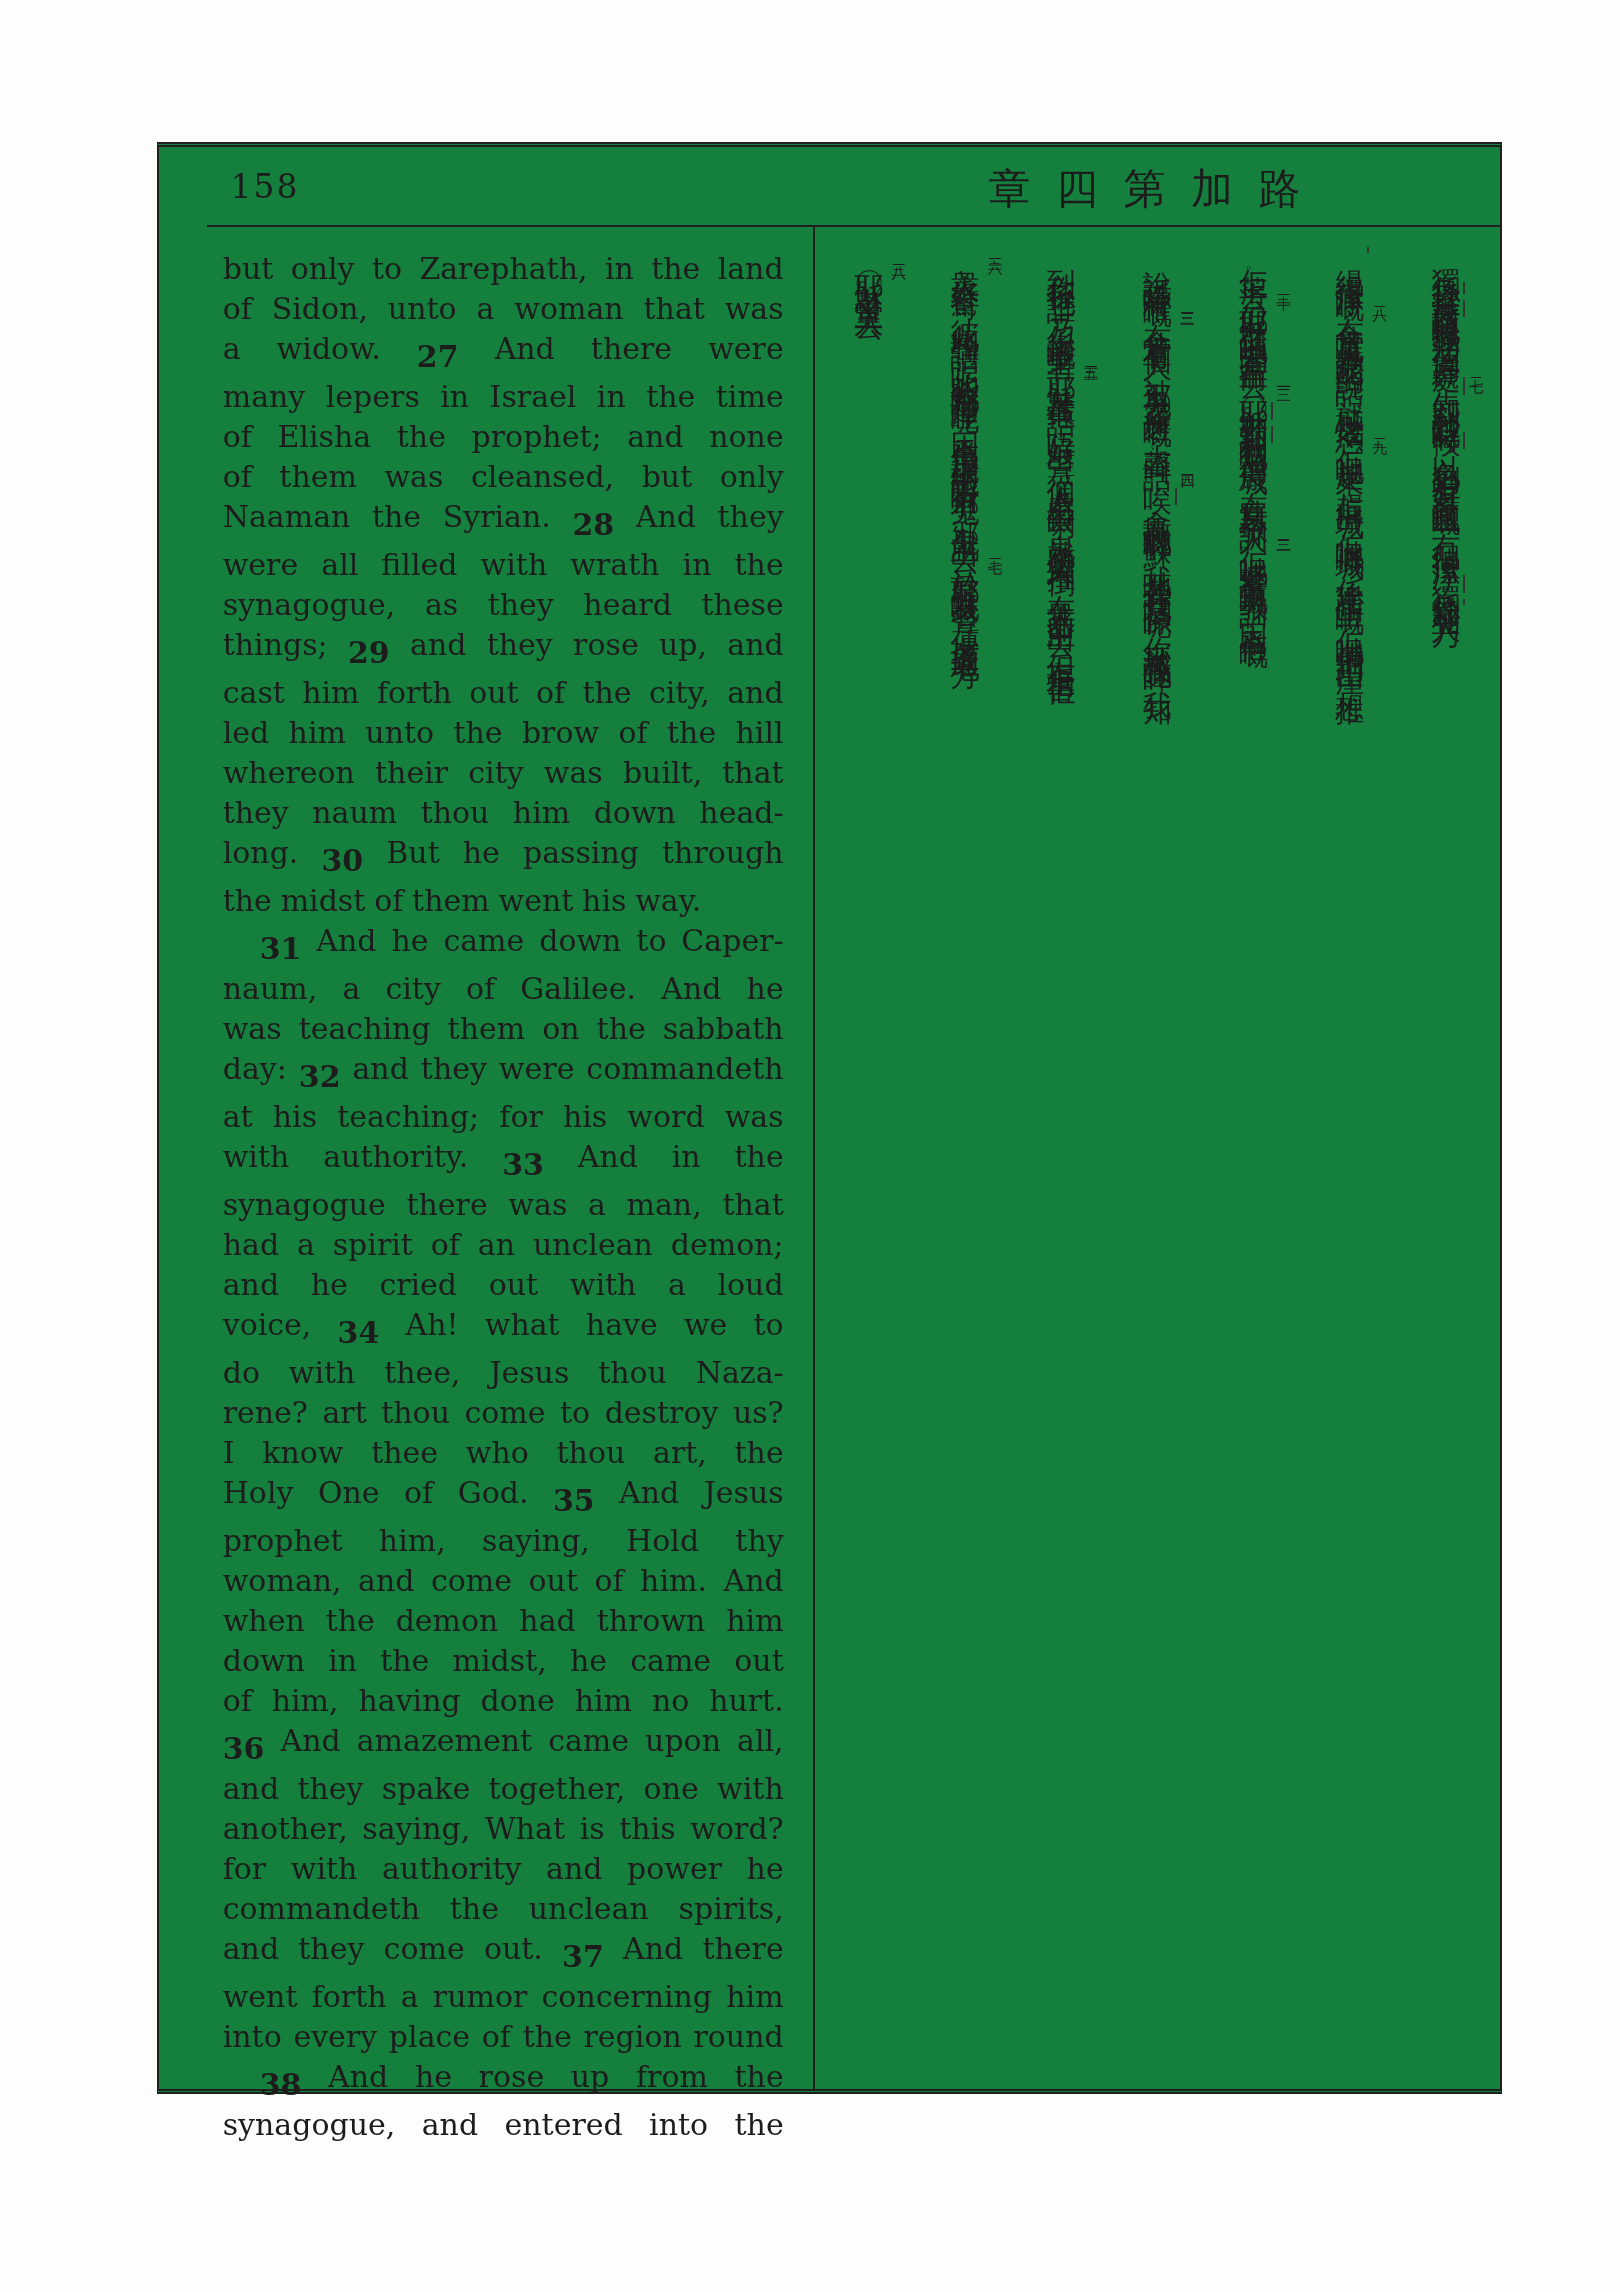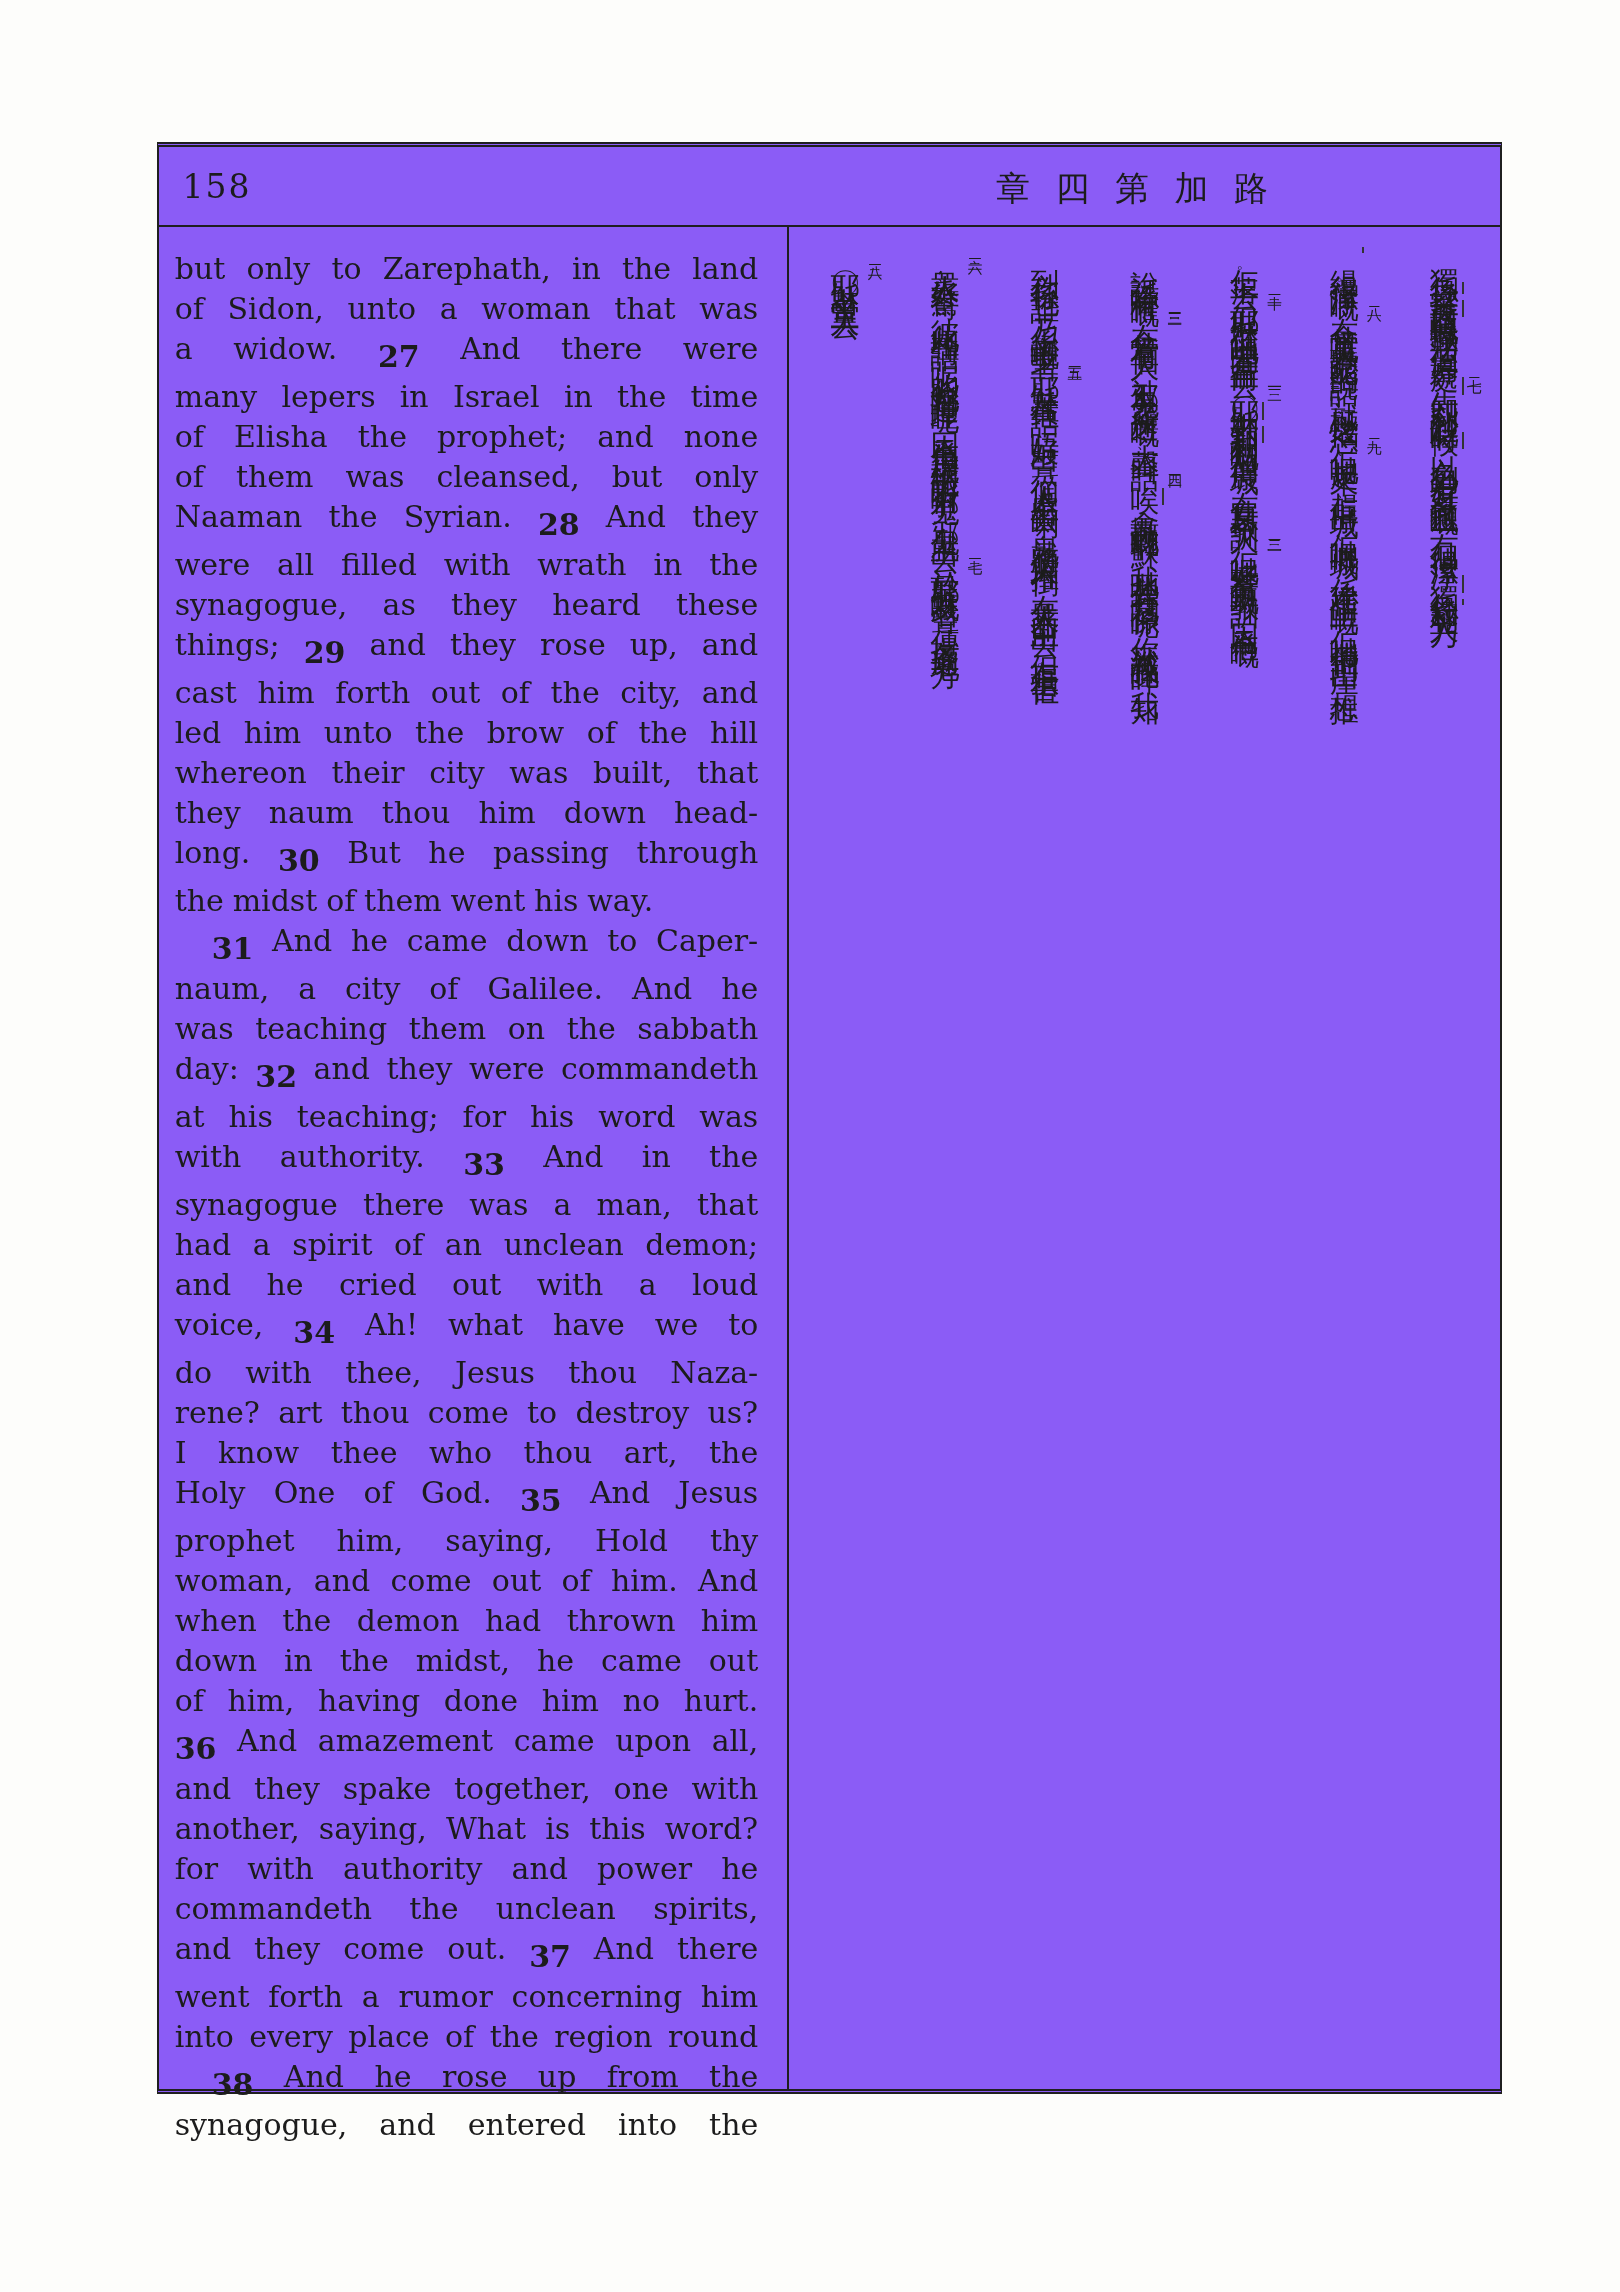--- a/index.html
+++ b/index.html
@@ -9,31 +9,32 @@
     font-family:"DejaVu Serif","Liberation Serif",serif;
     color:#1c1c1c;
     -webkit-font-smoothing:antialiased;
   }
   .sheet{
     position:absolute;left:157px;top:142px;width:1345px;height:1952px;
     border:2px solid #1f1f1f;
     border-top:5.9px double #1f1f1f;
     border-bottom:5.9px double #1f1f1f;
     box-sizing:border-box;
-    background:#8b5cf6;
+    background:#15803d;
+    padding-left:48px;
   }
   
   .hdr{
     height:80px;border-bottom:2px solid #1f1f1f;box-sizing:border-box;
     display:flex;align-items:center;position:relative;
   }
   .hdr-left{width:47%;display:flex;align-items:center;}
   .pageno{font-size:33px;margin-left:23.5px;letter-spacing:2px;}
   .booktitle{flex:1;text-align:center;font-size:33px;letter-spacing:3.9px;padding-right:39px;}
-  .hdr-right{width:53%;text-align:center;font-size:34px;letter-spacing:25.5px;padding-top:5.9px;}
+  .hdr-right{width:53%;text-align:center;font-size:42px;letter-spacing:25.5px;padding-top:5.9px;}
   
   .cols{
     display:flex;height:calc(100% - 80px);box-sizing:border-box;
   }
   .eng{
     width:47%;box-sizing:border-box;
     border-right:2px solid #1f1f1f;
     padding:21.6px 29px 0 15.7px;
   }
   .eline{

